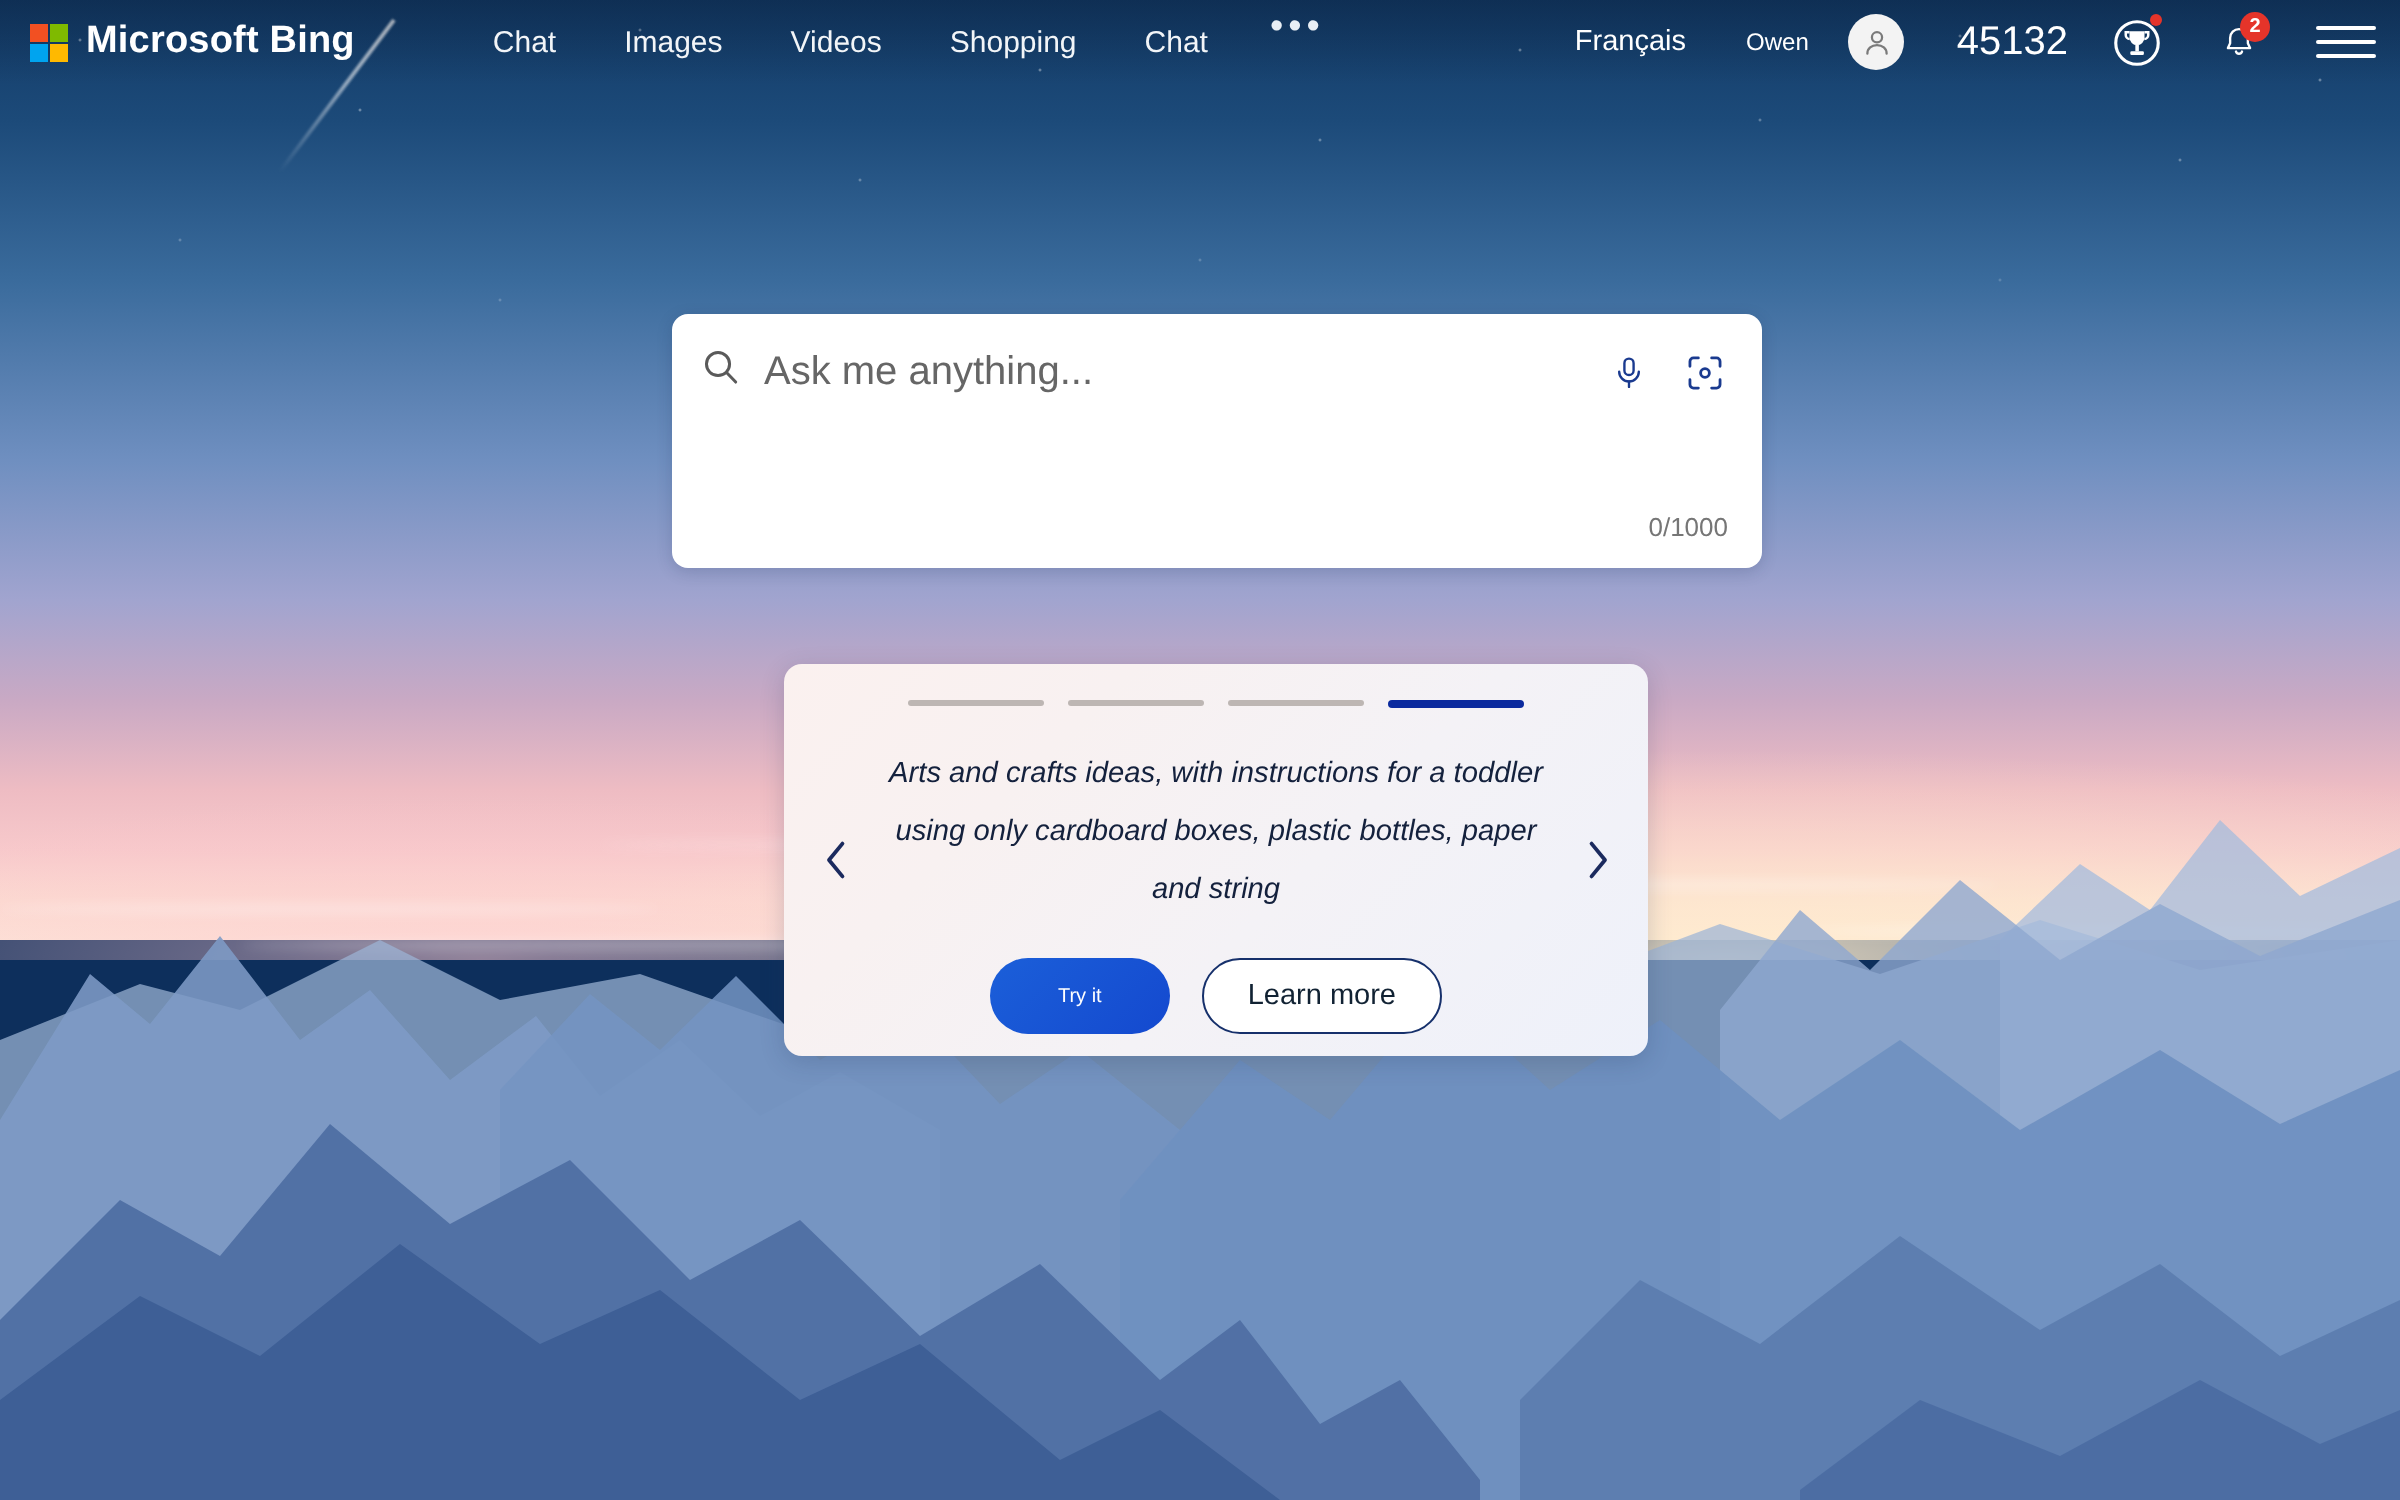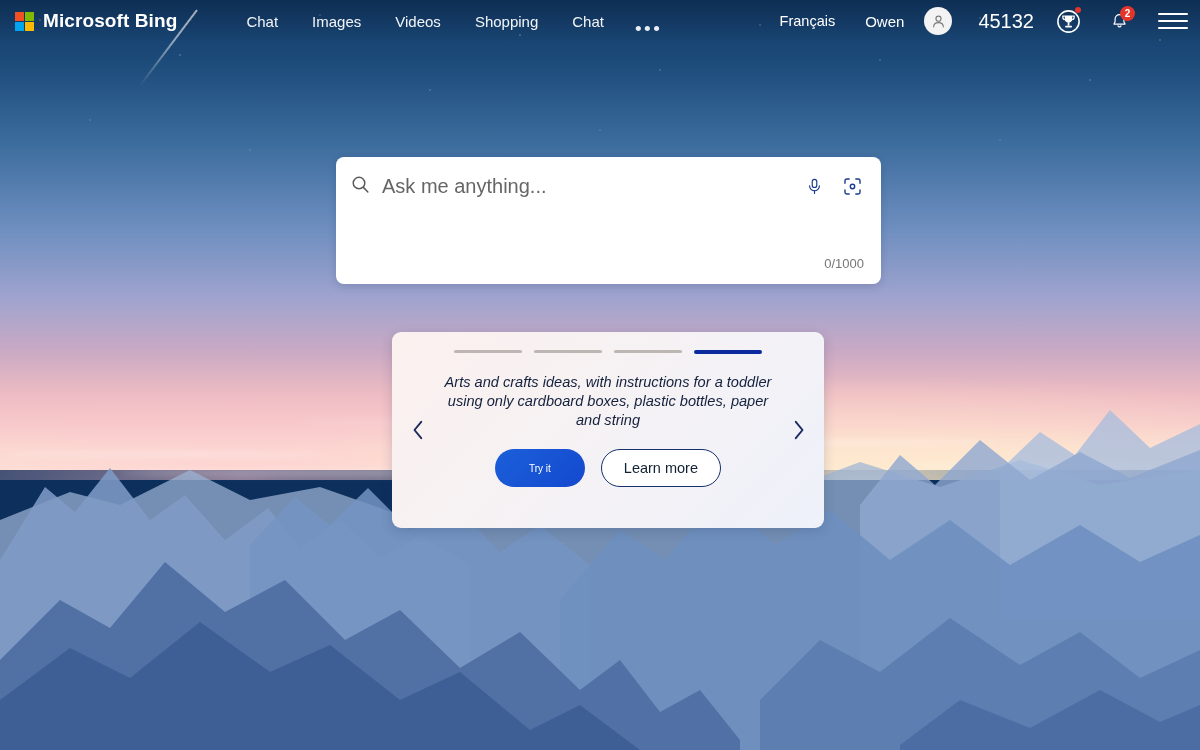--- a/index.html
+++ b/index.html
@@ -69,30 +69,30 @@
   header {
     position:absolute; left:0; top:0; width:1200px; height:42px;
     display:flex; align-items:center; z-index:30;
     background:linear-gradient(to bottom, rgba(10,32,60,.42), rgba(10,32,60,0));
   }
   .brand { display:flex; align-items:center; gap:9px; margin-left:15px; cursor:pointer; }
   .ms-squares { width:19px; height:19px; display:grid; grid-template-columns:9px 9px; grid-template-rows:9px 9px; gap:1px; }
   .ms-squares i { display:block; width:9px; height:9px; }
   .brand-text { color:#fff; font-size:19px; font-weight:600; letter-spacing:.1px; white-space:nowrap; }
 
-  nav.mainnav { display:flex; align-items:flex-end; gap:0; margin-left:52px; }
+  nav.mainnav { display:flex; align-items:flex-start; gap:0; margin-left:52px; }
   nav.mainnav a {
     color:#f2f5f8; font-size:15px; text-decoration:none; padding:5px 17px;
     white-space:nowrap; cursor:pointer;
   }
   .nav-more { color:#e8eef4; font-size:19px; letter-spacing:2.5px; padding:0 14px; cursor:pointer; line-height:12px; }
 
   .header-right { margin-left:auto; display:flex; align-items:center; gap:12px; padding-right:12px; }
   .lang { color:#fff; font-size:14.5px; padding:4px 9px; cursor:pointer; white-space:nowrap; }
-  .username { color:#fff; font-size:15px; padding:4px 6px 4px 9px; cursor:pointer; white-space:nowrap;text-align:center; }
+  .username { color:#fff; font-size:12px; padding:4px 6px 4px 9px; cursor:pointer; white-space:nowrap;text-align:center; }
   .avatar {
     width:28px; height:28px; border-radius:50%; background:#f3f3f3;
     display:flex; align-items:center; justify-content:center; cursor:pointer; margin-left:2px;
   }
   .points { color:#fff; font-size:20px; padding:4px 8px 4px 14px; cursor:pointer; }
   .rewards { width:28px; height:28px; position:relative; cursor:pointer; display:flex; align-items:center; justify-content:center; }
   .rewards .dot { position:absolute; right:1px; top:0px; width:6px; height:6px; background:#e5342a; border-radius:50%; }
   .bellwrap { position:relative; width:32px; height:28px; display:flex; align-items:center; justify-content:center; cursor:pointer; margin-left:9px; }
   .bell-badge {
     position:absolute; right:0px; top:-1px; min-width:15px; height:15px; padding:0 3px;
@@ -119,21 +119,21 @@
     position:absolute; left:392px; top:332px; width:432px; height:196px; z-index:20;
     border-radius:9px;
     background:linear-gradient(135deg,#fbf1ef 0%,#f8f1f1 28%,#f4f2f6 58%,#eef1fa 100%);
     box-shadow:0 3px 12px rgba(30,50,90,.20);
   }
   .bars { display:flex; gap:12px; justify-content:center; padding-top:18px; }
   .bar { width:68px; height:3px; border-radius:2px; background:#bdb6b3; cursor:pointer; }
   .bar.active { background:#0b2a9e; height:4px; border-radius:2px; }
   .card-text {
     margin:19px 46px 0 46px; text-align:center; font-style:italic;
-    font-size:14.6px; line-height:19px; color:#14213d; font-family:"Liberation Sans", sans-serif;
+    font-size:14.6px; line-height:29px; color:#14213d; font-family:"Liberation Sans", sans-serif;
   }
   .card-btns { display:flex; justify-content:center; gap:16px; margin-top:19px; }
   .btn-try {
     background:linear-gradient(135deg,#1b5fd9,#1449cf); color:#fff;
     border:none; border-radius:22px; padding:10px 34px; font-size:10px; cursor:pointer;
     font-family:"Liberation Sans", sans-serif;
   }
   .btn-learn {
     background:#fff; color:#123; border:1.4px solid #16306b; border-radius:22px;
     padding:10px 22px; font-size:14.5px; cursor:pointer;

